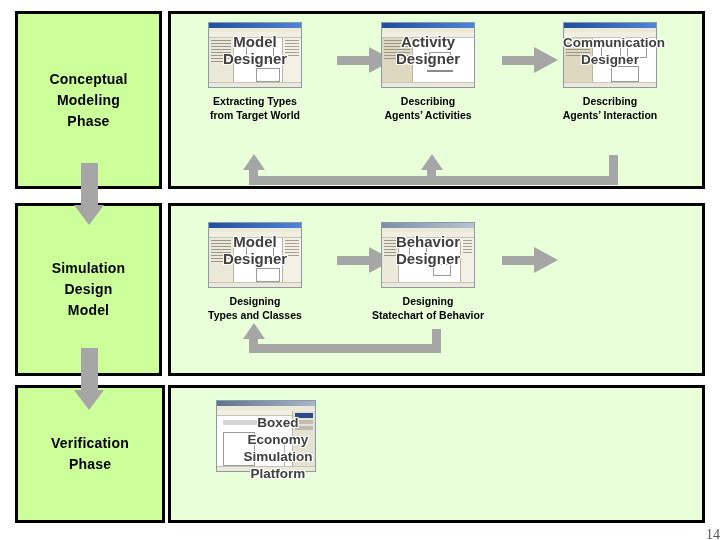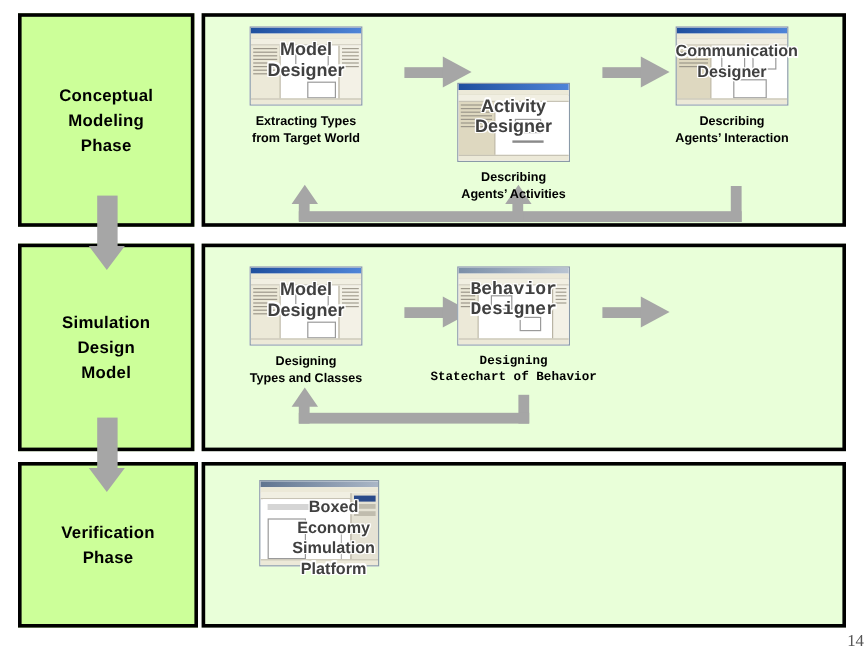--- a/index.html
+++ b/index.html
@@ -219,21 +219,21 @@
     </div>
     <div class="tool-caption">Extracting Types
 from Target World</div>
   </div>
 
   <div class="arrow-right" style="left:337px;top:47px;">
       <div class="shaft"></div>
       <div class="head"></div>
     </div>
 
-  <div class="tool" style="left:353px;top:22px;margin-top:47px;">
+  <div class="tool" style="left:353px;top:22px;">
     <div class="thumb-wrap">
       <div class="thumb">
         <div class="tb-title"></div>
           <div class="tb-menu"></div>
           <div class="tb-tool"></div>
         <div class="tb-left" style="width:30px;background:#ded8c0;">
             <i></i>
             <i></i>
             <i></i>
             <i></i>
@@ -342,21 +342,21 @@
     </div>
     <div class="tool-caption">Designing
 Types and Classes</div>
   </div>
 
   <div class="arrow-right" style="left:337px;top:247px;">
       <div class="shaft"></div>
       <div class="head"></div>
     </div>
 
-  <div class="tool" style="left:353px;top:222px;font-family:Liberation Mono, monospace;">
+  <div class="tool" style="left:353px;top:222px;">
     <div class="thumb-wrap">
       <div class="thumb">
         <div class="tb-title" style="background:linear-gradient(to right,#7b8fa8,#b9c4d2);"></div>
         <div class="tb-menu"></div>
           <div class="tb-tool"></div>
         <div class="tb-left" style="width:16px;">
             <i></i>
             <i></i>
             <i></i>
             <i></i>

